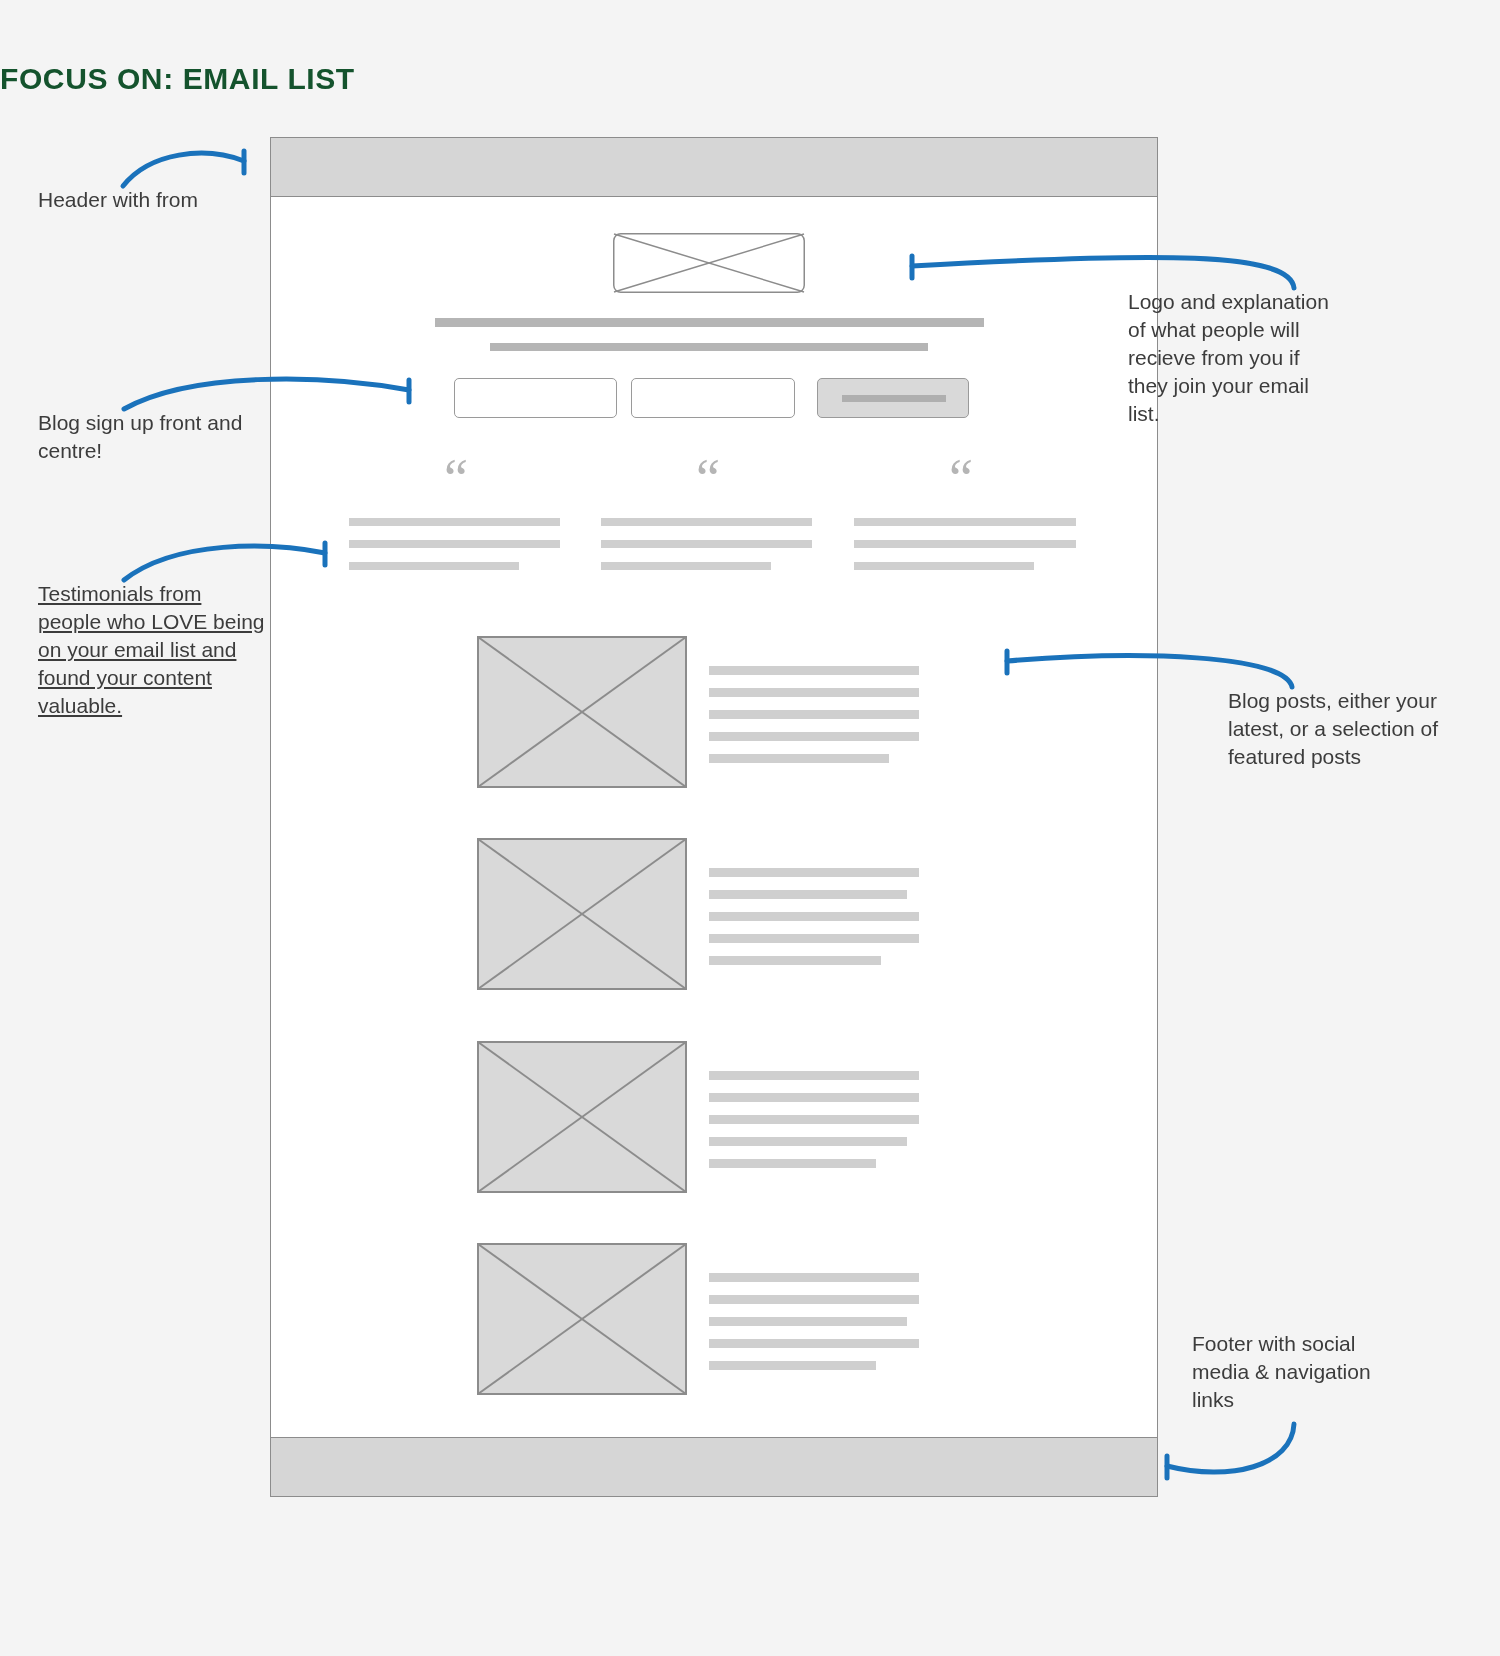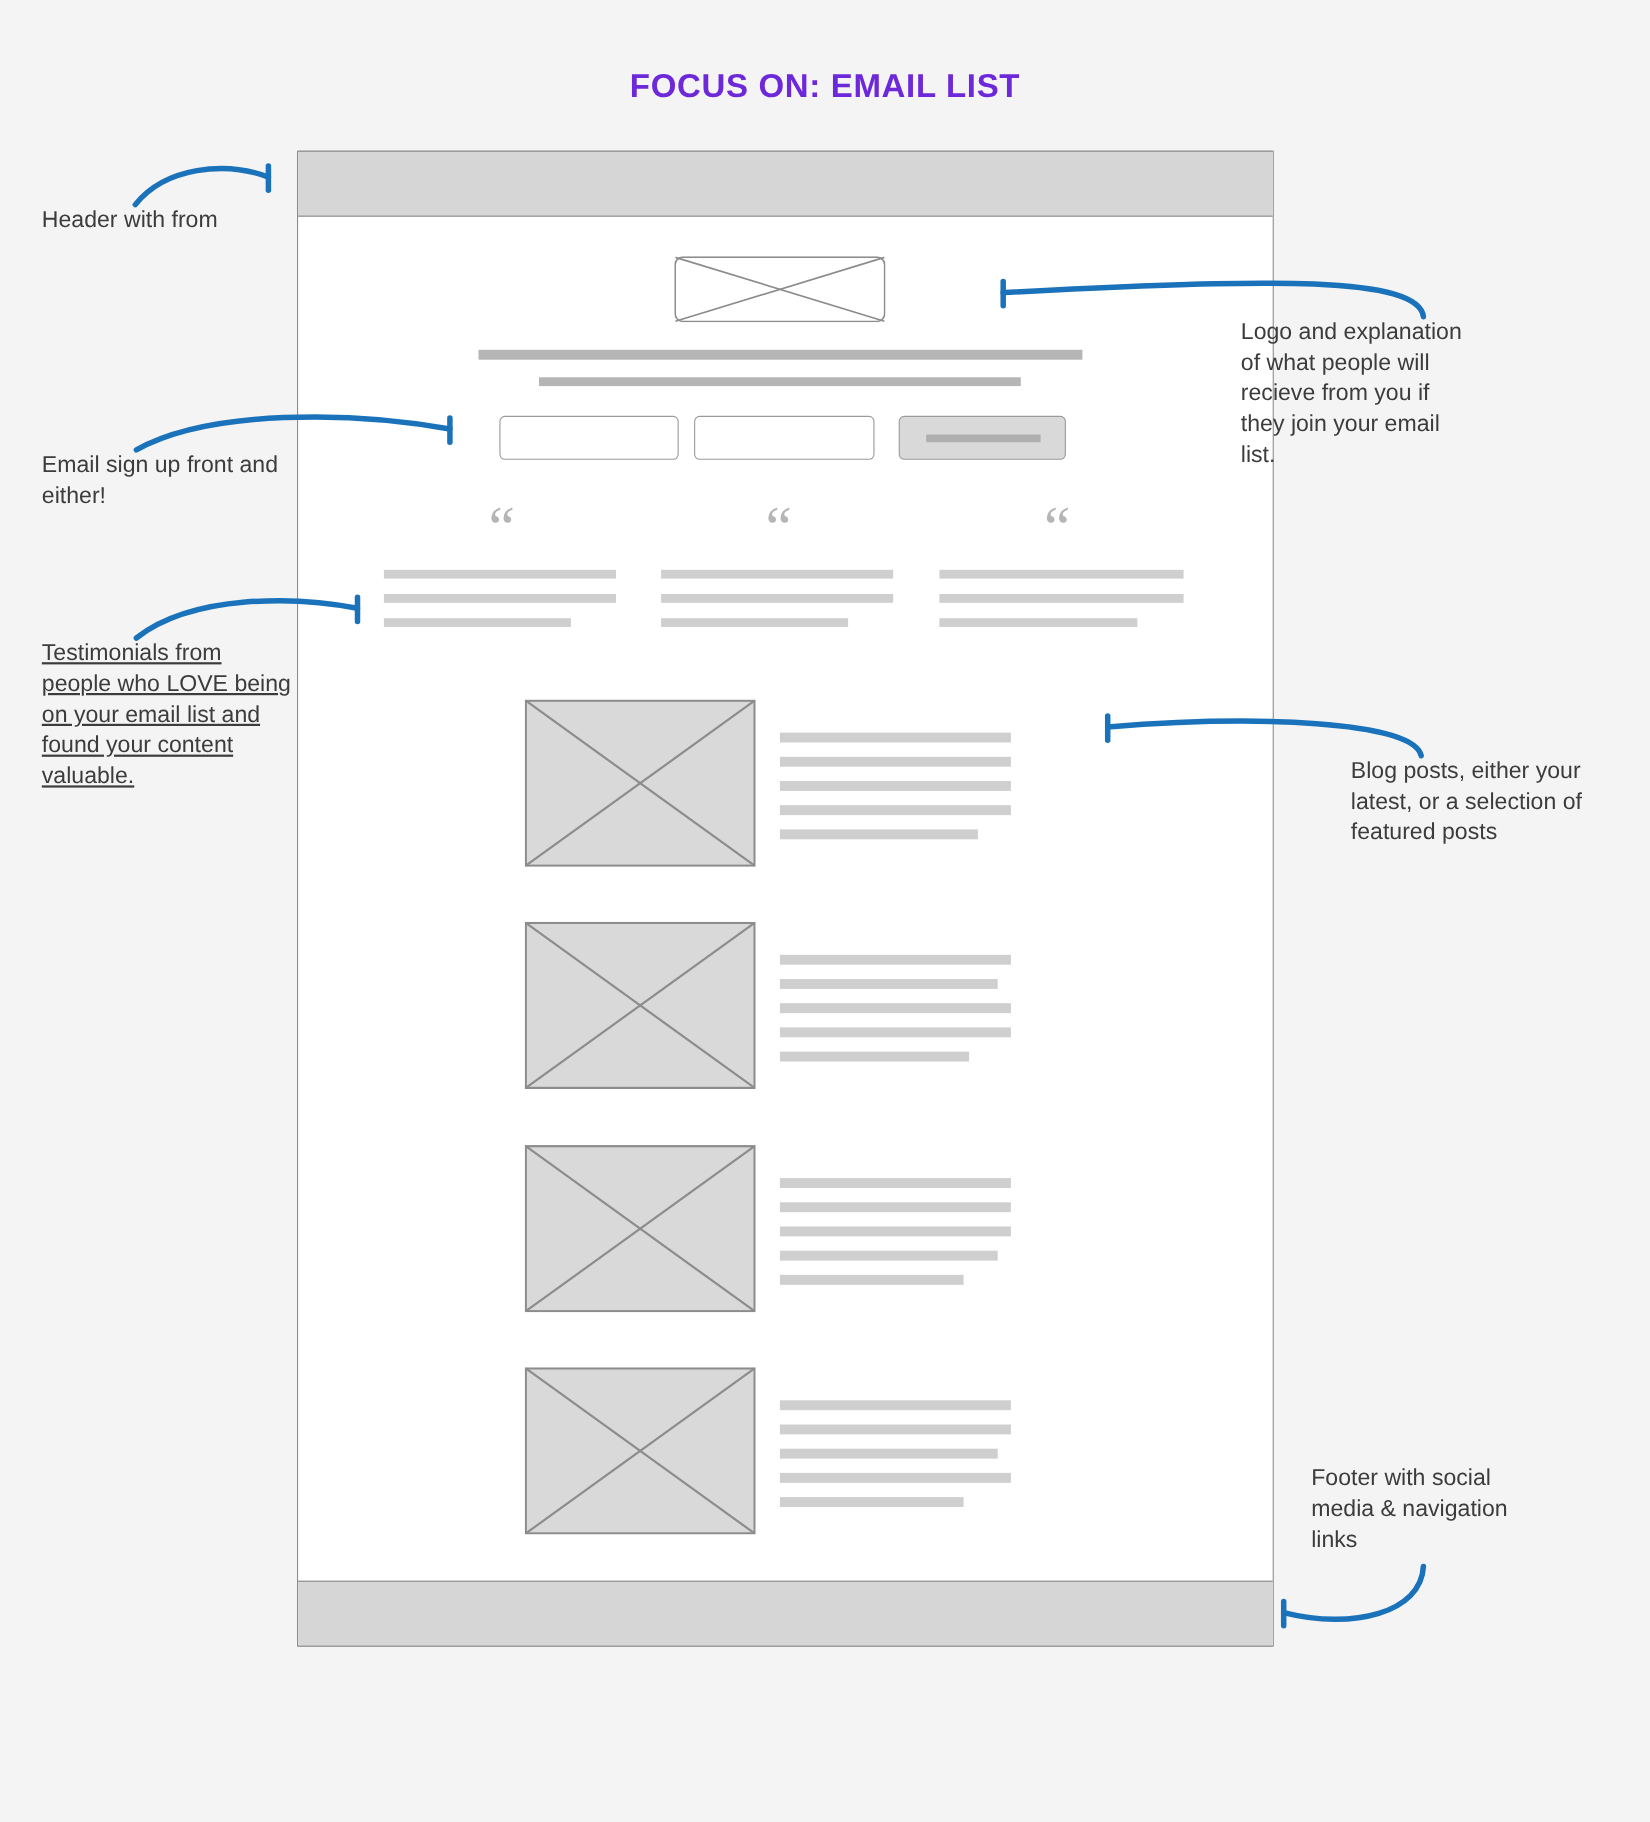--- a/index.html
+++ b/index.html
@@ -14,26 +14,25 @@
     font-family: "Liberation Sans", sans-serif;
     overflow: hidden;
   }
 
   
   #page-title {
     position: absolute;
     top: 62px;
     left: 0;
     width: 1420px;
-    text-align: center;
+    text-align: left;
     font-size: 30px;
     font-weight: bold;
     letter-spacing: 0.6px;
-    color: #6d28d9;
-    padding-left: 40px;
+    color: #14532d;
   }
 
   
   #wireframe {
     position: absolute;
     left: 270px;
     top: 137px;
     width: 888px;
     height: 1360px;
     background: #ffffff;
@@ -316,21 +315,21 @@
     <path d="M1292,687 C1285,655 1140,650 1007,661"></path>
     <line x1="1007" y1="651" x2="1007" y2="673" stroke-width="5"></line>
 
     <path d="M1294,1424 C1292,1466 1230,1482 1167,1466"></path>
     <line x1="1167" y1="1456" x2="1167" y2="1478" stroke-width="5"></line>
   </g>
 </svg>
 
 <div id="anno-header" class="annotation">Header with from</div>
 
-<div id="anno-signup" class="annotation">Email sign up front and either!</div>
+<div id="anno-signup" class="annotation">Blog sign up front and centre!</div>
 
 <div id="anno-testimonial" class="annotation">Testimonials from people who LOVE being on your email list and found your content valuable.</div>
 
 <div id="anno-logo" class="annotation">Logo and explanation of what people will recieve from you if they join your email list.</div>
 
 <div id="anno-blog" class="annotation">Blog posts, either your latest, or a selection of featured posts</div>
 
 <div id="anno-footer" class="annotation">Footer with social media &amp; navigation links</div>
 
 </body></html>

